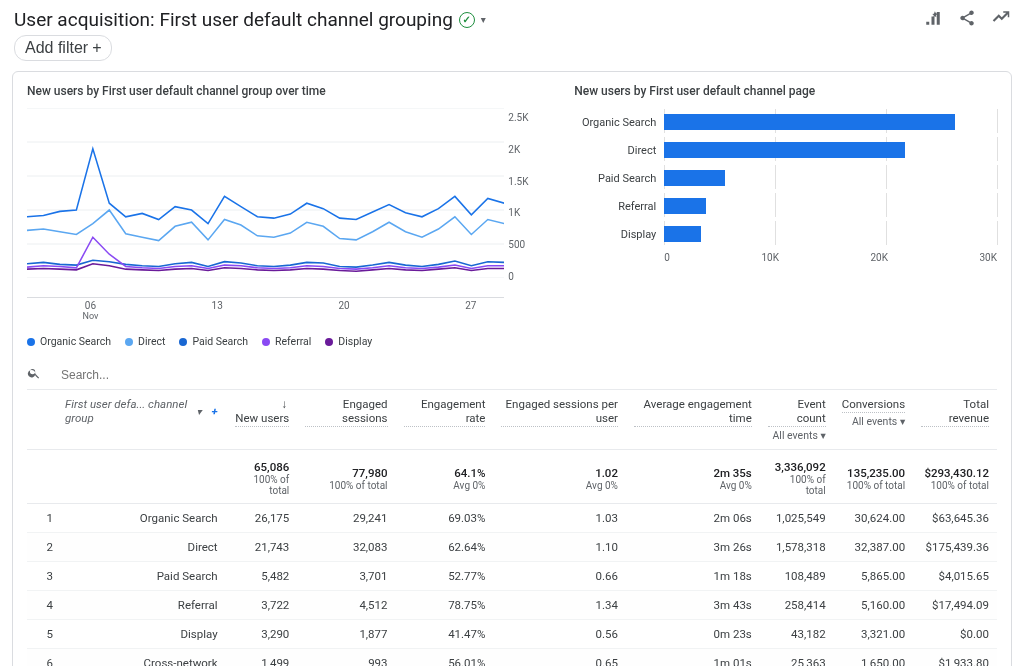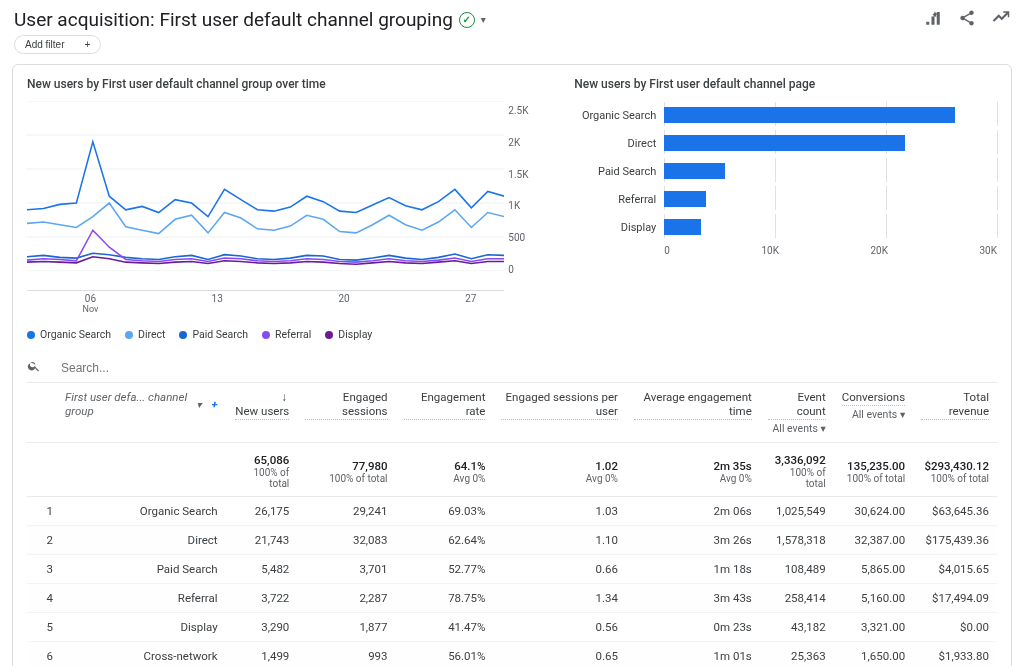--- a/index.html
+++ b/index.html
@@ -23,23 +23,23 @@
     width: 16px; height: 16px; border-radius: 50%;
     border: 1.5px solid #1e8e3e; display: inline-flex;
     align-items: center; justify-content: center;
     color: #1e8e3e; font-size: 10px; font-weight: bold;
   }
   .caret { font-size: 10px; color: #5f6368; }
   .header-icons { display: flex; gap: 16px; color: #5f6368; }
   .header-icons svg { width: 18px; height: 18px; fill: #5f6368; }
   .filter-row { padding: 0 14px 10px 14px; }
   .add-filter {
-    display: inline-flex; align-items: flex-end; gap: 20px;
+    display: inline-flex; align-items: flex-end; gap: 4px;
     border: 1px solid #dadce0; border-radius: 12px;
-    padding: 3px 10px; font-size: 10px; color: #3c4043;
+    padding: 3px 10px; font-size: 16px; color: #3c4043;
     background:#fff; cursor: pointer;
   }
   .card {
     margin: 0 12px; border: 1px solid #dadce0; border-radius: 6px;
     padding: 12px 14px 6px 14px;
   }
   .charts-row { display: flex; gap: 40px; }
   .chart-col { flex: 1; }
   .chart-col.left { flex: 1.2; }
   .chart-title { font-size: 12px; font-weight: 500; color: #3c4043; margin-bottom: 10px; }
@@ -326,21 +326,21 @@
           <td>0.66</td>
           <td>1m 18s</td>
           <td>108,489</td>
           <td>5,865.00</td>
           <td>$4,015.65</td>
         </tr>
         <tr class="row">
           <td class="idx">4</td>
           <td class="name">Referral</td>
           <td>3,722</td>
-          <td>2,287</td>
+          <td>4,512</td>
           <td>78.75%</td>
           <td>1.34</td>
           <td>3m 43s</td>
           <td>258,414</td>
           <td>5,160.00</td>
           <td>$17,494.09</td>
         </tr>
         <tr class="row">
           <td class="idx">5</td>
           <td class="name">Display</td>

